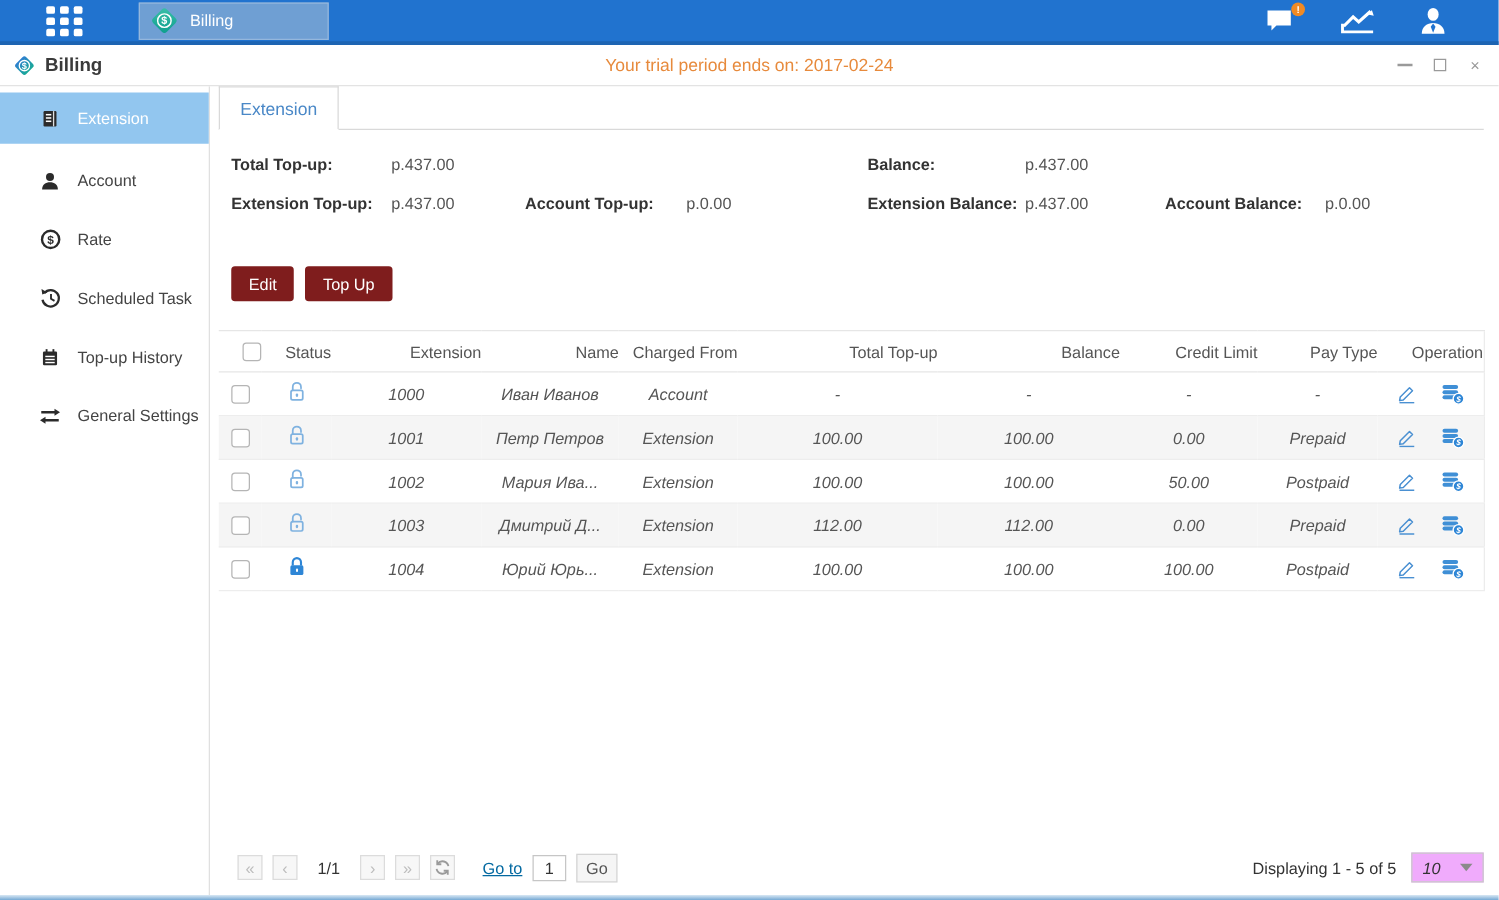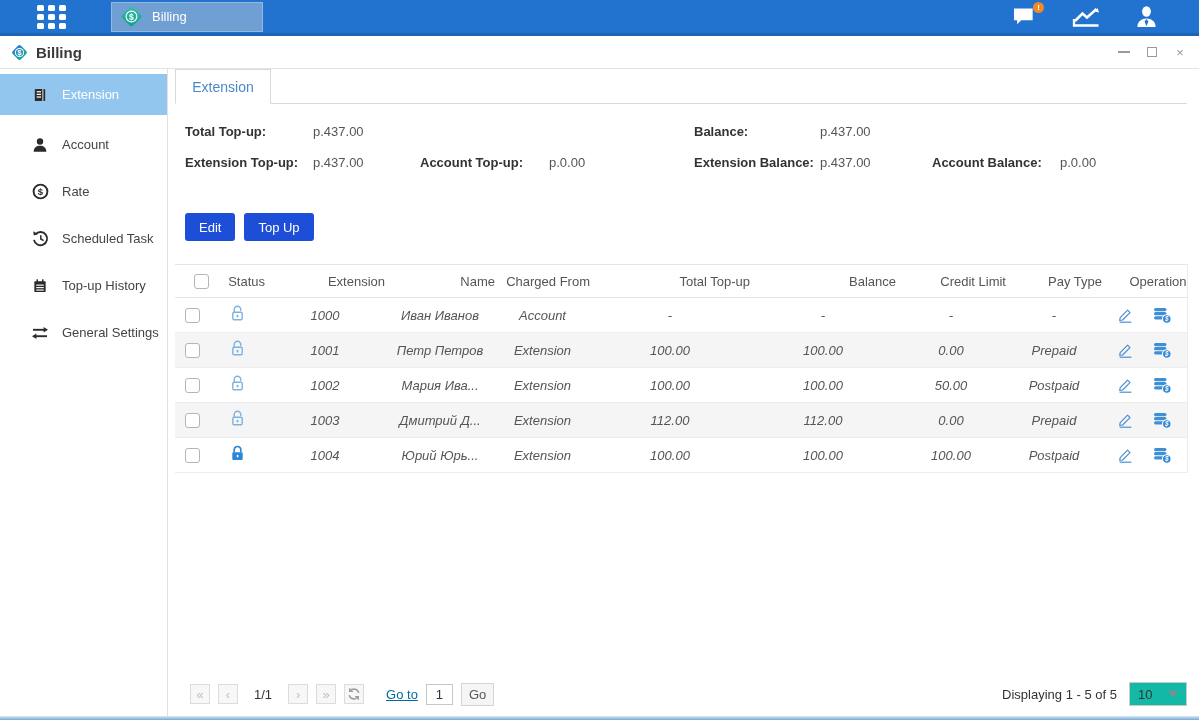--- a/index.html
+++ b/index.html
@@ -37,42 +37,42 @@
   .tabbar { height:35px; border-bottom:1px solid #d9d9d9; display:flex; }
   .tab { width:96px; height:35px; margin-bottom:-1px; background:#fff; border:1px solid #d9d9d9; border-bottom:1px solid #fff; display:flex; align-items:center; justify-content:center; font-size:14px; color:#4a88c7; cursor:pointer; }
 
   
   .summary { position:relative; height:66px; margin-top:20px; font-size:13px; }
   .summary .lbl { position:absolute; font-weight:bold; color:#333; }
   .summary .val { position:absolute; color:#555; }
 
   
   .actions { margin-top:23px; margin-left:10px; display:flex; gap:9px; }
-  .btn { background:#1d4ed8; color:#fff; border:none; font-size:13px; font-family:inherit; height:28px; padding:0 14px; border-radius:3px; cursor:pointer; }
+  .btn { background:#7f1d1d; color:#fff; border:none; font-size:13px; font-family:inherit; height:28px; padding:0 14px; border-radius:3px; cursor:pointer; }
 
   
   table { border-collapse:collapse; table-layout:fixed; margin-top:23px; width:100%; border-right:1px solid #ececec; }
   thead th { height:33px; font-size:13px; font-weight:normal; color:#555; border-top:1px solid #e6e6e6; border-bottom:1px solid #e6e6e6; text-align:right; }
   tbody td { height:35px; font-size:13px; color:#555; text-align:center; border-bottom:1px solid #ededed;font-style:italic; }
   tbody tr:nth-child(even) { background:#f5f5f5; }
   .cb { display:inline-block; width:15px; height:15px; border:1px solid #b5b5b5; border-radius:3px; background:#fff; vertical-align:middle; cursor:pointer; }
   .op-icons { display:flex; justify-content:center; gap:19px; align-items:center; }
   .op-icons span { cursor:pointer; display:flex; }
   .lock { display:inline-flex; }
 
   
   .pager { position:absolute; left:7px; right:12px; bottom:10px; display:flex; justify-content:space-between; align-items:center; font-size:13px; color:#333; }
   .pager-left { display:flex; align-items:center; gap:8px; margin-left:15px; }
   .pg-btn { width:20px; height:20px; border:1px solid #dcdcdc; background:#f7f7f7; color:#bdbdbd; display:flex; align-items:center; justify-content:center; font-size:13px; cursor:pointer; }
   .pg-num { margin:0 8px; color:#333; }
   .goto-label { margin-left:14px; color:#0369a1;text-decoration:underline; }
   .goto-input { width:27px; height:21px; border:1px solid #c6c6c6; text-align:center; font-size:13px; font-family:inherit; color:#333; }
   .go-btn { height:23px; border:1px solid #d4d4d4; background:#f5f5f5; color:#555; font-size:13px; font-family:inherit; padding:0 7px; cursor:pointer; }
   .pager-right { display:flex; align-items:center; gap:12px; }
-  .pagesize { width:58px; height:24px; border:1px solid #c9c9c9; background:#14b8a6; display:flex; align-items:center; justify-content:space-between; padding:0 8px; cursor:pointer; }
+  .pagesize { width:58px; height:24px; border:1px solid #c9c9c9; background:#f0abfc; display:flex; align-items:center; justify-content:space-between; padding:0 8px; cursor:pointer;font-style:italic; }
   .caret { width:0; height:0; border-left:5px solid transparent; border-right:5px solid transparent; border-top:6px solid #8a8a8a; }
 
   .bottom-strip { height:4px; flex:none; background:linear-gradient(#d9e8f4,#76a9d4); }
 
   .badge { position:absolute; top:-4px; right:-6px; width:11px; height:11px; border-radius:50%; background:#f08a24; color:#fff; font-size:8px; font-weight:bold; display:flex; align-items:center; justify-content:center; }
 </style>
 </head>
 <body>
 
 <div class="window">
@@ -137,20 +137,21 @@
               <stop offset="0" stop-color="#2f7fd1"></stop>
               <stop offset="1" stop-color="#19a996"></stop>
             </linearGradient>
           </defs>
           <rect x="5" y="5" width="16" height="16" rx="3" transform="rotate(45 13 13)" fill="url(#gTitle)"></rect>
           <circle cx="13" cy="13" r="5.6" fill="none" stroke="#fff" stroke-width="1.4"></circle>
           <text x="13" y="16.6" text-anchor="middle" font-size="10" font-weight="bold" fill="#fff">$</text>
         </svg>
     </span>
     <span class="title">Billing</span>
+    <span class="trial">Your trial period ends on: 2017-02-24</span>
     <span class="win-controls">
       <span class="wc wc-min">
           <i></i>
         </span>
       <span class="wc wc-max">
           <i></i>
         </span>
       <span class="wc">×</span>
     </span>
   </div>

